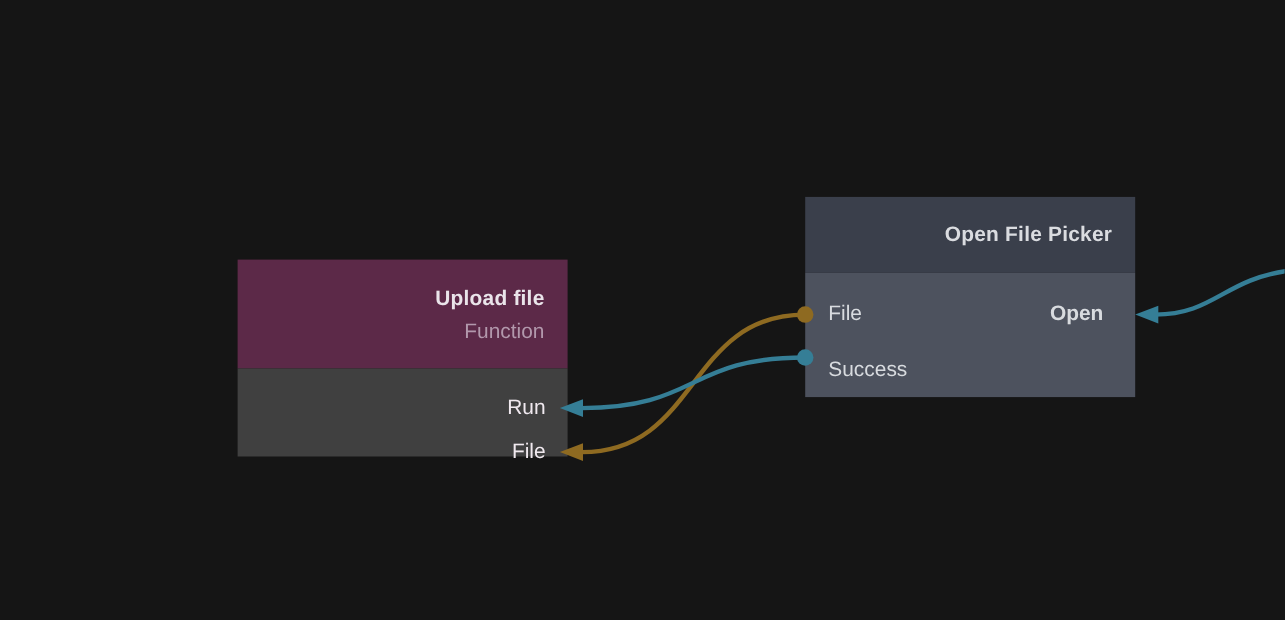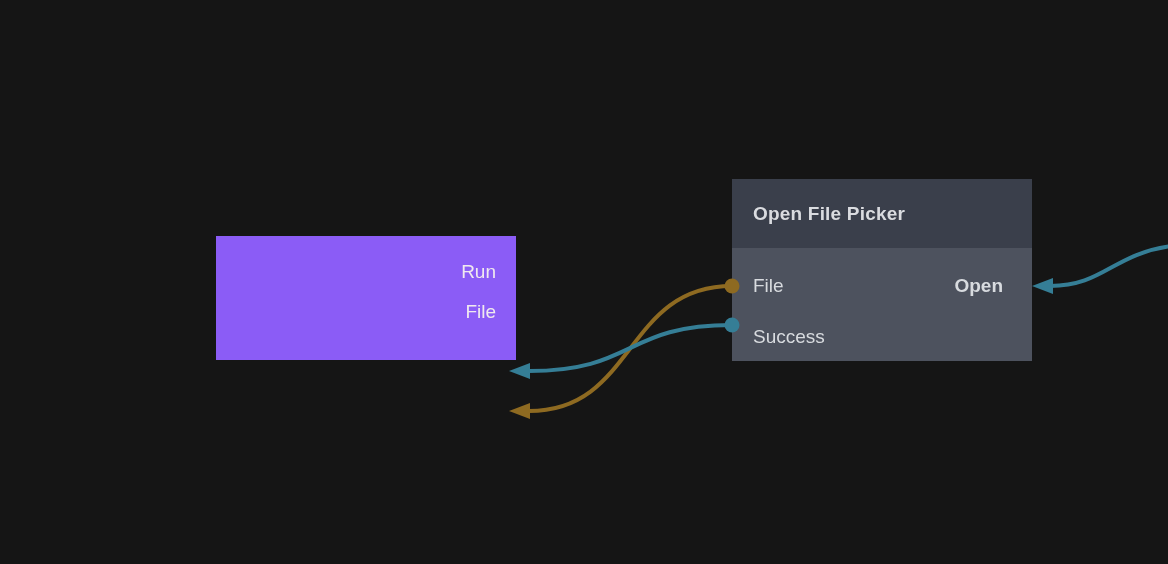--- a/index.html
+++ b/index.html
@@ -13,20 +13,21 @@
     position: absolute;
     left: 0; top: 0;
     width: 1168px; height: 564px;
   }
   .node {
     position: absolute;
     width: 300px;
   }
   .node-header {
     padding: 21px 21px 12px 21px;
+    text-align: right;
   }
   .node-title {
     font-size: 19px;
     font-weight: 700;
     line-height: 30px;
     letter-spacing: 0.2px;
   }
   .node-subtitle {
     font-size: 19px;
     font-weight: 400;
@@ -48,22 +49,22 @@
   #node-upload {
     left: 216px; top: 236px; height: 211px;
   }
   #node-upload .node-header {
     height: 99px;
     background: #5c2948;
   }
   #node-upload .node-title { color: #eae4ea; }
   #node-upload .node-subtitle { color: #b298ac; }
   #node-upload .node-body {
-    height: 124px;
-    background: #8b5cf6;
+    height: 80px;
+    background: #404040;
     padding-left: 48px;
   }
   #node-upload .port { color: #f0e9ef; }
   #port-run  { top: 23px; }
   #port-file-in { top: 63px; }
 
   
   #node-picker {
     left: 732px; top: 179px; height: 182px;
   }
@@ -89,20 +90,24 @@
     pointer-events: none;
   }
   svg.wires .hit { pointer-events: stroke; }
 </style>
 </head>
 <body style="background: rgb(21, 21, 21);">
 
 <div class="canvas">
 
   <div class="node" id="node-upload">
+    <div class="node-header">
+      <div class="node-title">Upload file</div>
+      <div class="node-subtitle">Function</div>
+    </div>
     <div class="node-body">
       <div class="port right" id="port-run">
         <span>Run</span>
       </div>
       <div class="port right" id="port-file-in">
         <span>File</span>
       </div>
     </div>
   </div>
 

